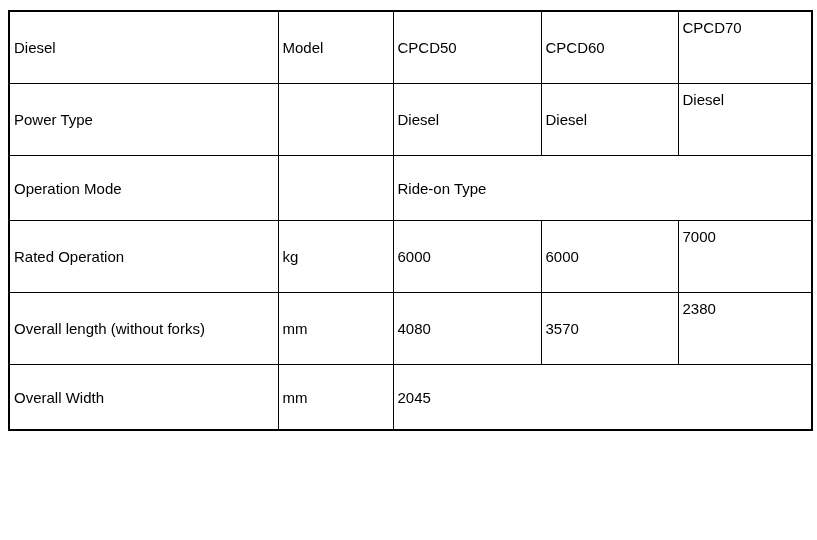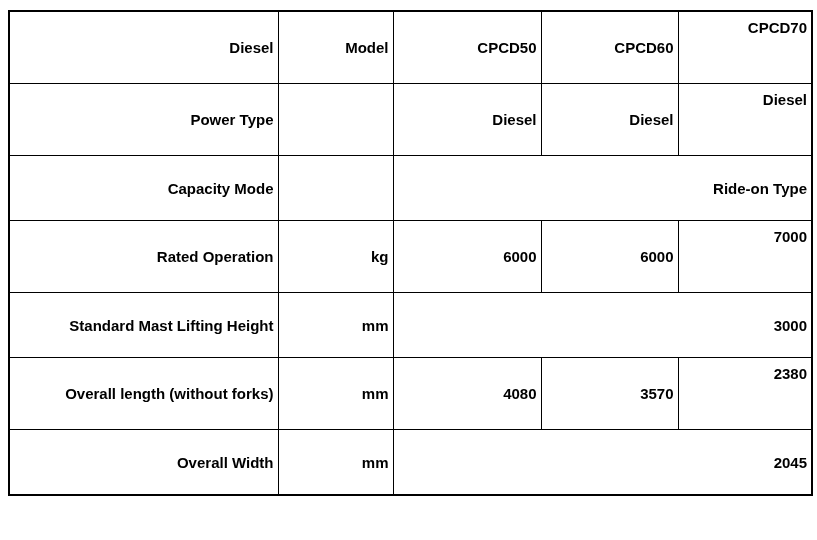--- a/index.html
+++ b/index.html
@@ -18,28 +18,27 @@
   table.spec {
     border-collapse: collapse;
     table-layout: fixed;
     width: 803px;
     background: #ffffff;
     border: 2px solid #000000;
   }
   table.spec td {
     border: 1px solid #000000;
     height: 64px;
-    text-align: right;
+    text-align: left;
     vertical-align: middle;
     font-size: 15px;
     color: #000000;
     padding: 0 4px;
     overflow: hidden;
     white-space: nowrap;
-    font-weight: bold;
   }
   
   table.spec td.top {
     vertical-align: top;
     padding-top: 7px;
   }
   col.c-model { width: 269px; }
   col.c-unit  { width: 115px; }
   col.c-v1    { width: 148px; }
   col.c-v2    { width: 137px; }
@@ -66,35 +65,30 @@
         <td class="top">CPCD70</td>
       </tr>
       <tr>
         <td>Power Type</td>
         <td></td>
         <td>Diesel</td>
         <td>Diesel</td>
         <td class="top">Diesel</td>
       </tr>
       <tr>
-        <td>Capacity Mode</td>
+        <td>Operation Mode</td>
         <td></td>
         <td colspan="3">Ride-on Type</td>
       </tr>
       <tr>
         <td>Rated Operation</td>
         <td>kg</td>
         <td>6000</td>
         <td>6000</td>
         <td class="top">7000</td>
-      </tr>
-      <tr>
-        <td>Standard Mast Lifting Height</td>
-        <td>mm</td>
-        <td colspan="3">3000</td>
       </tr>
       <tr>
         <td>Overall length (without forks)</td>
         <td>mm</td>
         <td>4080</td>
         <td>3570</td>
         <td class="top">2380</td>
       </tr>
       <tr>
         <td>Overall Width</td>

